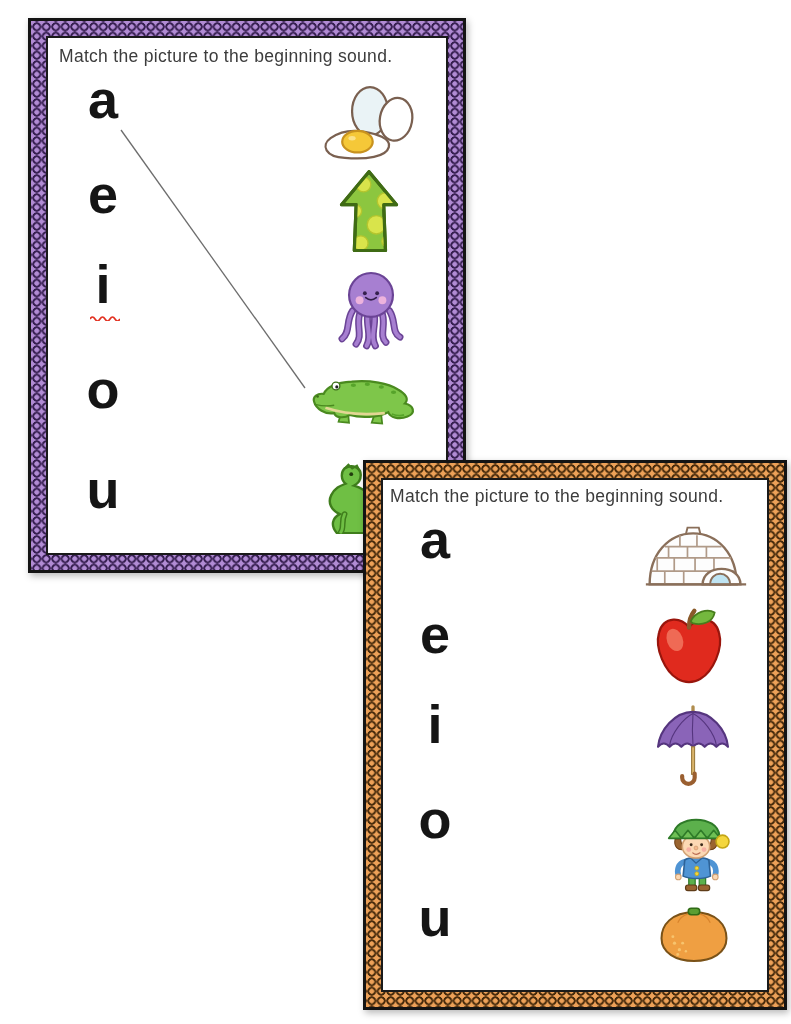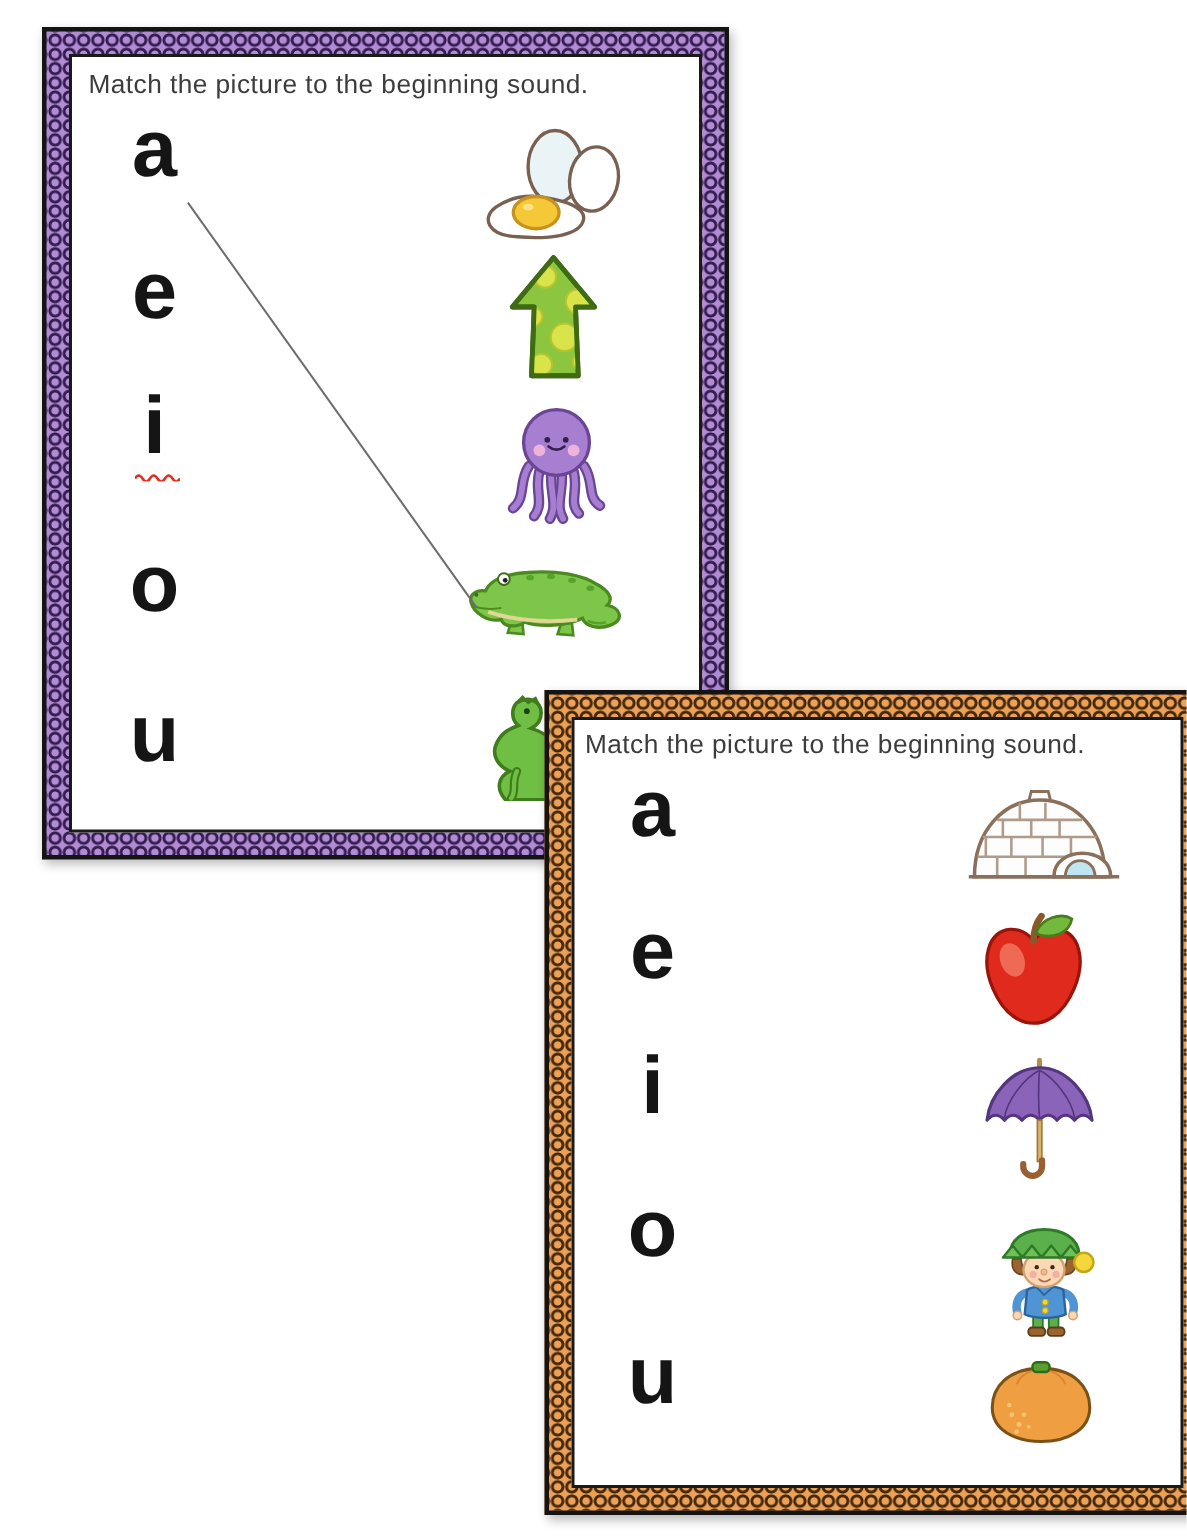--- a/index.html
+++ b/index.html
@@ -1,18 +1,18 @@
 <!DOCTYPE html>
 <html><head>
 <meta charset="utf-8">
 <style>
   html,body{margin:0;padding:0;}
   body{width:791px;height:1024px;background:#ffffff;position:relative;
        font-family:"Liberation Sans",sans-serif;overflow:hidden;}
-  .sheet{position:absolute;box-shadow:2px 3px 7px rgba(0,0,0,.28);padding-left:20px;}
+  .sheet{position:absolute;box-shadow:2px 3px 7px rgba(0,0,0,.28);}
   .band{position:absolute;inset:0;border:3px solid #141414;
         background-color:var(--band);
         background-image:radial-gradient(circle,rgba(0,0,0,0) 2.3px,var(--ring) 2.8px,var(--ring) 4.2px,rgba(0,0,0,0) 4.7px);
         background-size:9.5px 9.5px;background-position:1px 1px;}
   .inner{position:absolute;inset:18px;background:#ffffff;border:2px solid #1a1a1a;}
   .title{position:absolute;font-size:17.5px;color:#3c3c3c;letter-spacing:.3px;white-space:nowrap;}
   .letter{position:absolute;width:64px;text-align:center;font-size:54px;font-weight:bold;
           color:#151515;line-height:1;}
   .pic{position:absolute;}
   .pic svg{display:block;width:100%;height:100%;}

